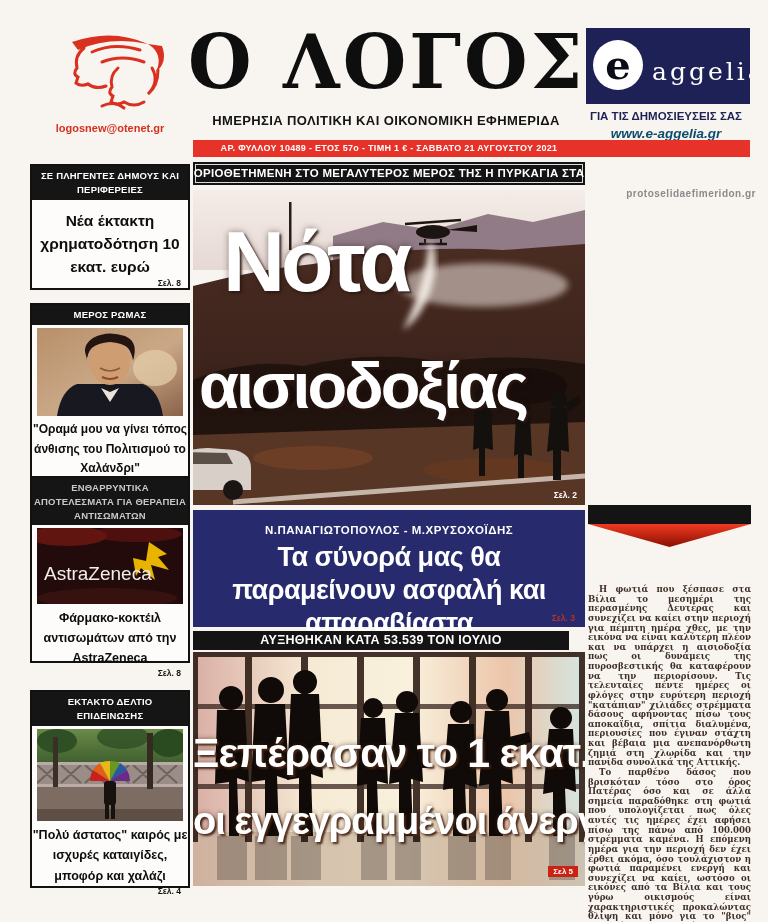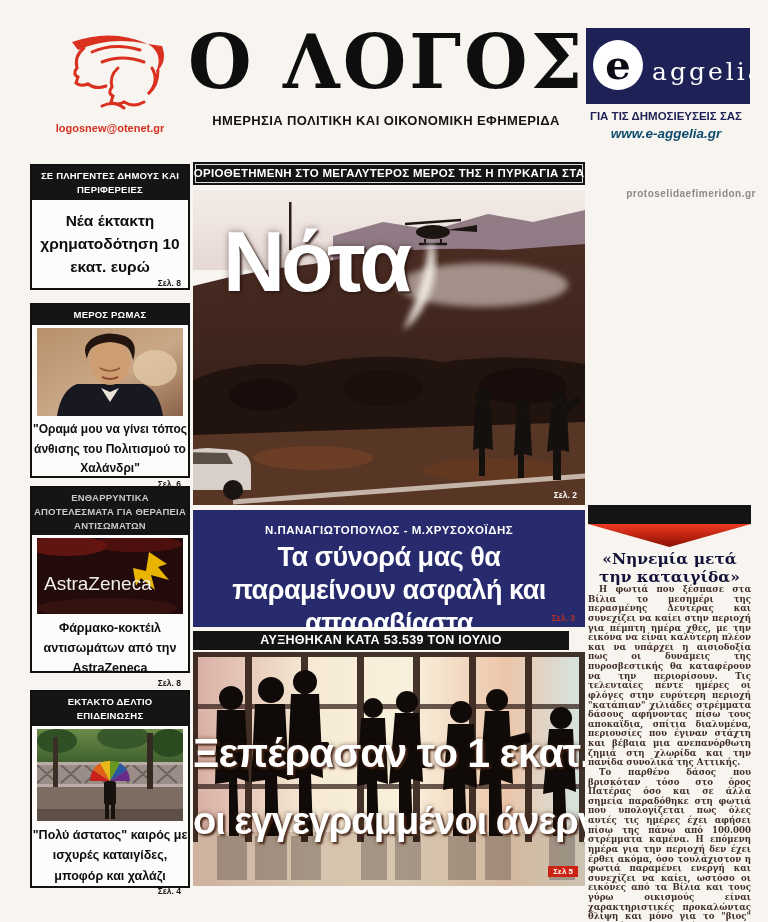--- a/index.html
+++ b/index.html
@@ -28,21 +28,21 @@
   
   .side-box{left:30px;width:160px;border:2px solid #111;background:#fdfcfa;box-sizing:border-box;}
   .side-head{background:#151515;color:#fff;font-weight:bold;font-size:9.5px;line-height:1.45;
              text-align:center;padding:3px 2px;letter-spacing:.2px;}
   .side-text{font-weight:bold;text-align:center;color:#0d0d0d;}
   .side-page{text-align:right;font-weight:bold;font-size:8.5px;padding-right:7px;}
   #sbox1{top:164px;height:126px;}
   #sbox1 .side-text{font-size:15.5px;line-height:1.5;padding-top:9px;}
   #sbox2{top:303px;height:175px;}
   #sbox2 .side-text{font-size:12px;line-height:1.65;padding-top:4px;}
-  #sbox3{top:486px;height:187px;}
+  #sbox3{top:476px;height:187px;}
   #sbox3 .side-head{color:#c9c9c9;}
   #sbox3 .side-text{font-size:12.5px;line-height:1.6;padding-top:4px;}
   #sbox4{top:690px;height:198px;}
   #sbox4 .side-text{font-size:12.5px;line-height:1.65;padding-top:4px;}
   .side-img{display:block;margin:3px auto 0 auto;}
 
   
   #photo1{left:193px;top:190px;width:392px;height:315px;overflow:hidden;}
   .hl-line{position:absolute;color:#fff;font-weight:bold;
            text-shadow:2px 2px 2px rgba(45,25,20,.85),0 0 6px rgba(45,25,20,.5);white-space:nowrap;}
@@ -100,20 +100,23 @@
   <div id="ad-box" class="abs">
     <svg width="164" height="76" viewBox="0 0 164 76">
       <circle cx="32" cy="37" r="25" fill="#fff"></circle>
       <text x="32" y="51" text-anchor="middle" font-family="DejaVu Serif,serif" font-size="40" font-weight="bold" fill="#0c0c18">e</text>
       <text x="66" y="52" font-family="DejaVu Serif,serif" font-size="25" letter-spacing="3" fill="#ffffff">aggelia</text>
     </svg>
   </div>
   <div id="ad-tagline" class="abs">ΓΙΑ ΤΙΣ ΔΗΜΟΣΙΕΥΣΕΙΣ ΣΑΣ</div>
   <div id="ad-url" class="abs">www.e-aggelia.gr</div>
 
+  <div id="red-bar" class="abs">
+    <div id="issue-line">ΑΡ. ΦΥΛΛΟΥ 10489 - ΕΤΟΣ 57ο - ΤΙΜΗ 1 € - ΣΑΒΒΑΤΟ 21 ΑΥΓΟΥΣΤΟΥ 2021</div>
+  </div>
 
   <div id="top-banner" class="abs">ΟΡΙΟΘΕΤΗΜΕΝΗ ΣΤΟ ΜΕΓΑΛΥΤΕΡΟΣ ΜΕΡΟΣ ΤΗΣ Η ΠΥΡΚΑΓΙΑ ΣΤΑ ΒΙΛΙΑ</div>
   <div id="watermark" class="abs">protoselidaefimeridon.gr</div>
 
   <div id="sbox1" class="abs side-box">
     <div class="side-head">ΣΕ ΠΛΗΓΕΝΤΕΣ ΔΗΜΟΥΣ ΚΑΙ ΠΕΡΙΦΕΡΕΙΕΣ</div>
     <div class="side-text">Νέα έκτακτη χρηματοδότηση 10 εκατ. ευρώ</div>
     <div class="side-page">Σελ. 8</div>
   </div>
 
@@ -241,20 +244,21 @@
           <path d="M358,218 L374,218 L376,262 L368,260 L368,290 L360,290 L360,260 L354,262 Z"></path>
         <path d="M372,214 L386,206 L388,212 L376,222 Z"></path>
       </g>
       <g>
         <path d="M-18,272 Q-10,258 15,258 L42,260 Q58,264 58,278 L58,300 L-18,300 Z" fill="#d8d0c8"></path>
         <path d="M-6,262 L34,263 L40,274 L-6,274 Z" fill="#5a5048"></path>
         <circle cx="40" cy="300" r="10" fill="#1a1512"></circle>
       </g>
     </svg>
     <div id="hl1" class="hl-line">Νότα</div>
+    <div id="hl2" class="hl-line">αισιοδοξίας</div>
     <div id="photo1-page">Σελ. 2</div>
   </div>
 
   <div id="blue-box" class="abs">
     <div id="kicker">Ν.ΠΑΝΑΓΙΩΤΟΠΟΥΛΟΣ - Μ.ΧΡΥΣΟΧΟΪΔΗΣ</div>
     <div id="blue-head">Τα σύνορά μας θα παραμείνουν ασφαλή και απαραβίαστα</div>
     <div id="blue-page">Σελ. 3</div>
   </div>
 
   <div id="black-bar2" class="abs">ΑΥΞΗΘΗΚΑΝ ΚΑΤΑ 53.539 ΤΟΝ ΙΟΥΛΙΟ</div>
@@ -317,23 +321,19 @@
           <rect x="356" y="140" width="26" height="44"></rect>
       </g>
     </svg>
     <div id="p2l1" class="hl2-line">Ξεπέρασαν το 1 εκατ.</div>
     <div id="p2l2" class="hl2-line">οι εγγεγραμμένοι άνεργοι</div>
     <div id="photo2-page">Σελ 5</div>
   </div>
 
   <div id="op-bar" class="abs"></div>
   <div id="op-tri" class="abs"></div>
-  <div id="op-title" class="abs">
-    <span>«Νηνεμία μετά</span><br>
-    <span>την καταιγίδα»</span>
-  </div>
   <div id="op-body" class="abs">
     <p>Η φωτιά που ξέσπασε στα Βίλια το μεσημέρι της περασμένης Δευτέρας και συνεχίζει να καίει στην περιοχή για πέμπτη ημέρα χθες, με την εικόνα να είναι καλύτερη πλέον και να υπάρχει η αισιοδοξία πως οι δυνάμεις της πυροσβεστικής θα καταφέρουν να την περιορίσουν. Τις τελευταίες πέντε ημέρες οι φλόγες στην ευρύτερη περιοχή "κατάπιαν" χιλιάδες στρέμματα δάσους αφήνοντας πίσω τους αποκαΐδια, σπίτια διαλυμένα, περιουσίες που έγιναν στάχτη και βέβαια μια ανεπανόρθωτη ζημιά στη χλωρίδα και την πανίδα συνολικά της Αττικής.</p>
     <p>Το παρθένο δάσος που βρισκόταν τόσο στο όρος Πατέρας όσο και σε άλλα σημεία παραδόθηκε στη φωτιά που υπολογίζεται πως όλες αυτές τις ημέρες έχει αφήσει πίσω της πάνω από 100.000 στρέμματα καμένα. Η επόμενη ημέρα για την περιοχή δεν έχει έρθει ακόμα, όσο τουλάχιστον η φωτιά παραμένει ενεργή και συνεχίζει να καίει, ωστόσο οι εικόνες από τα Βίλια και τους γύρω οικισμούς είναι χαρακτηριστικές προκαλώντας θλίψη και μόνο για το "βιος" φυσικό και μη που χάθηκε.</p>
 
   </div>
 
 </div>
 
 </body></html>

